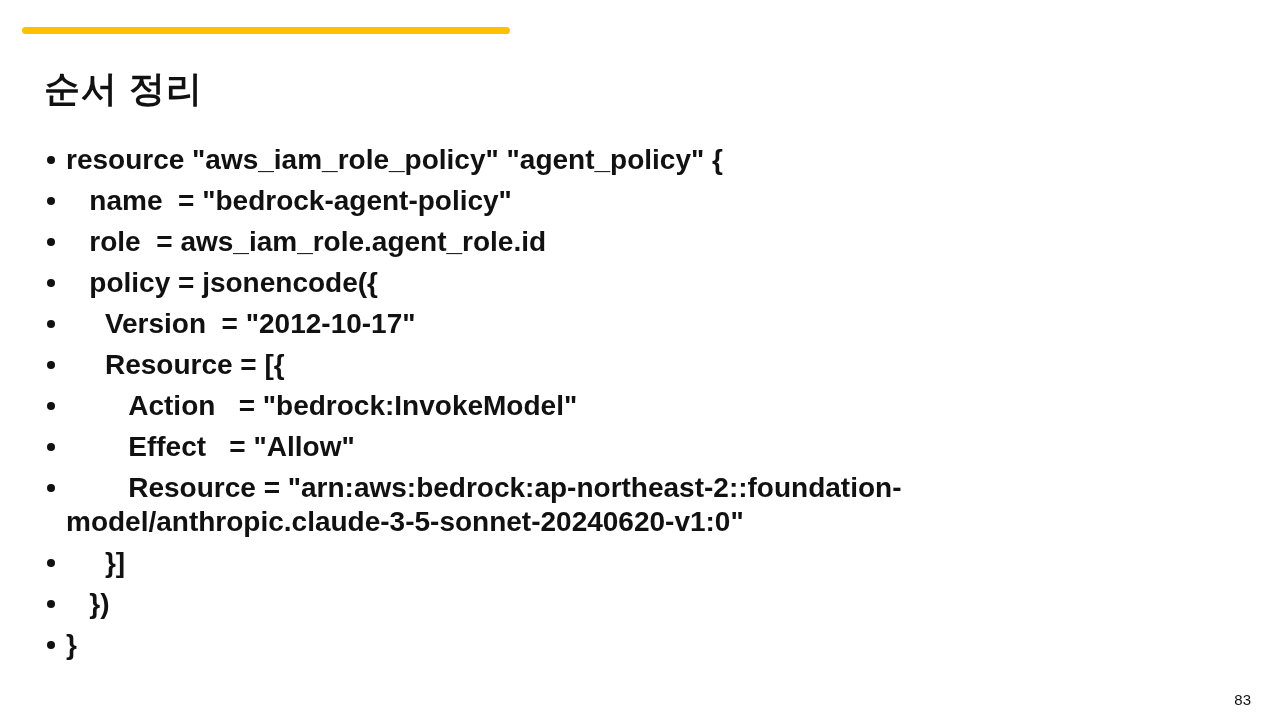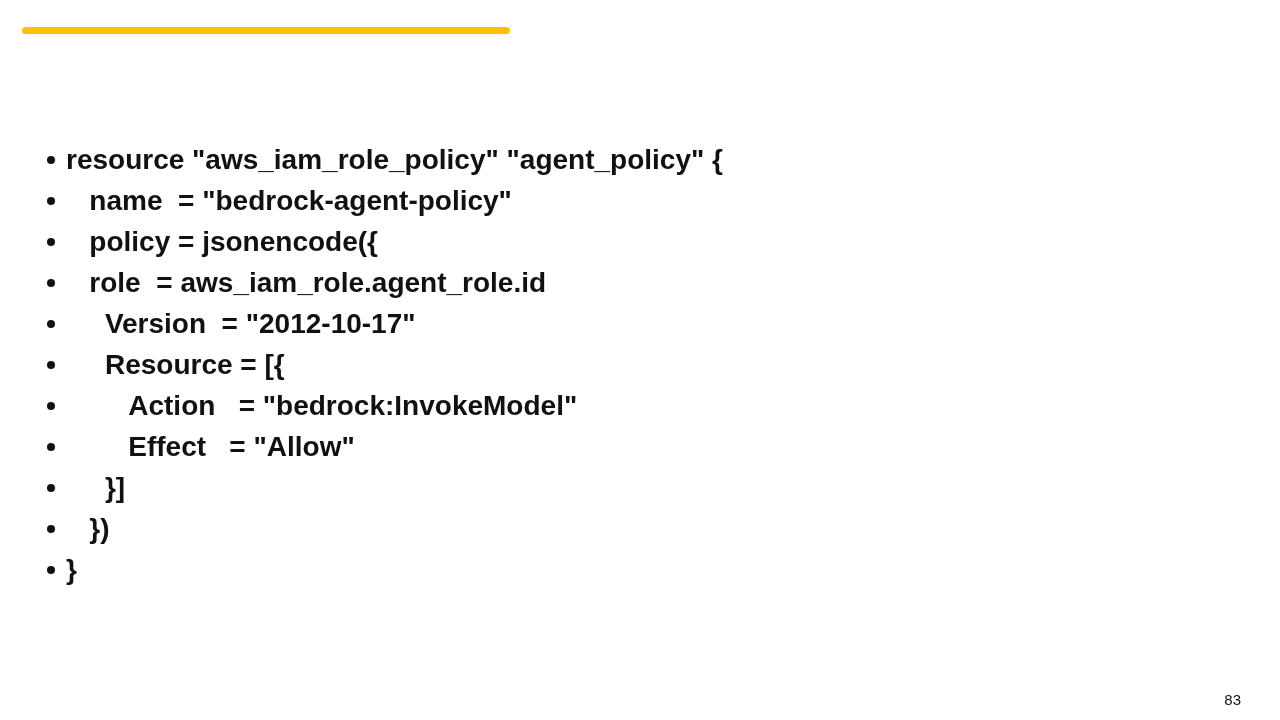--- a/index.html
+++ b/index.html
@@ -65,54 +65,55 @@
     width: 1010px;
     font-size: 28px;
     font-weight: bold;
     line-height: 34px;
     color: #111111;
     white-space: pre-wrap;
     word-break: normal;
   }
   .page-number {
     position: absolute;
-    right: 39px;
+    right: 29px;
     bottom: 12px;
     font-size: 15px;
     font-weight: normal;
     color: #111111;
   }
 </style>
 </head>
 <body>
 
 <div class="slide">
 
   <div class="accent-bar" style="background: rgb(255, 192, 0);"></div>
 
+  <h1 class="slide-title">순서 정리</h1>
 
   <ul class="bullet-list">
   <li class="bullet-item">
     <span class="bullet-dot"></span>
     <span class="bullet-text">resource "aws_iam_role_policy" "agent_policy" {</span>
   </li>
 
   <li class="bullet-item">
     <span class="bullet-dot"></span>
     <span class="bullet-text">   name  = "bedrock-agent-policy"</span>
   </li>
 
   <li class="bullet-item">
     <span class="bullet-dot"></span>
-    <span class="bullet-text">   policy = jsonencode({</span>
+    <span class="bullet-text">   role  = aws_iam_role.agent_role.id</span>
   </li>
 
   <li class="bullet-item">
     <span class="bullet-dot"></span>
-    <span class="bullet-text">   role  = aws_iam_role.agent_role.id</span>
+    <span class="bullet-text">   policy = jsonencode({</span>
   </li>
 
   <li class="bullet-item">
     <span class="bullet-dot"></span>
     <span class="bullet-text">     Version  = "2012-10-17"</span>
   </li>
 
   <li class="bullet-item">
     <span class="bullet-dot"></span>
     <span class="bullet-text">     Resource = [{</span>
@@ -121,20 +122,24 @@
   <li class="bullet-item">
     <span class="bullet-dot"></span>
     <span class="bullet-text">        Action   = "bedrock:InvokeModel"</span>
   </li>
 
   <li class="bullet-item">
     <span class="bullet-dot"></span>
     <span class="bullet-text">        Effect   = "Allow"</span>
   </li>
 
+  <li class="bullet-item">
+    <span class="bullet-dot"></span>
+    <span class="bullet-text">        Resource = "arn:aws:bedrock:ap-northeast-2::foundation-model/anthropic.claude-3-5-sonnet-20240620-v1:0"</span>
+  </li>
 
   <li class="bullet-item">
     <span class="bullet-dot"></span>
     <span class="bullet-text">     }]</span>
   </li>
 
   <li class="bullet-item">
     <span class="bullet-dot"></span>
     <span class="bullet-text">   })</span>
   </li>

